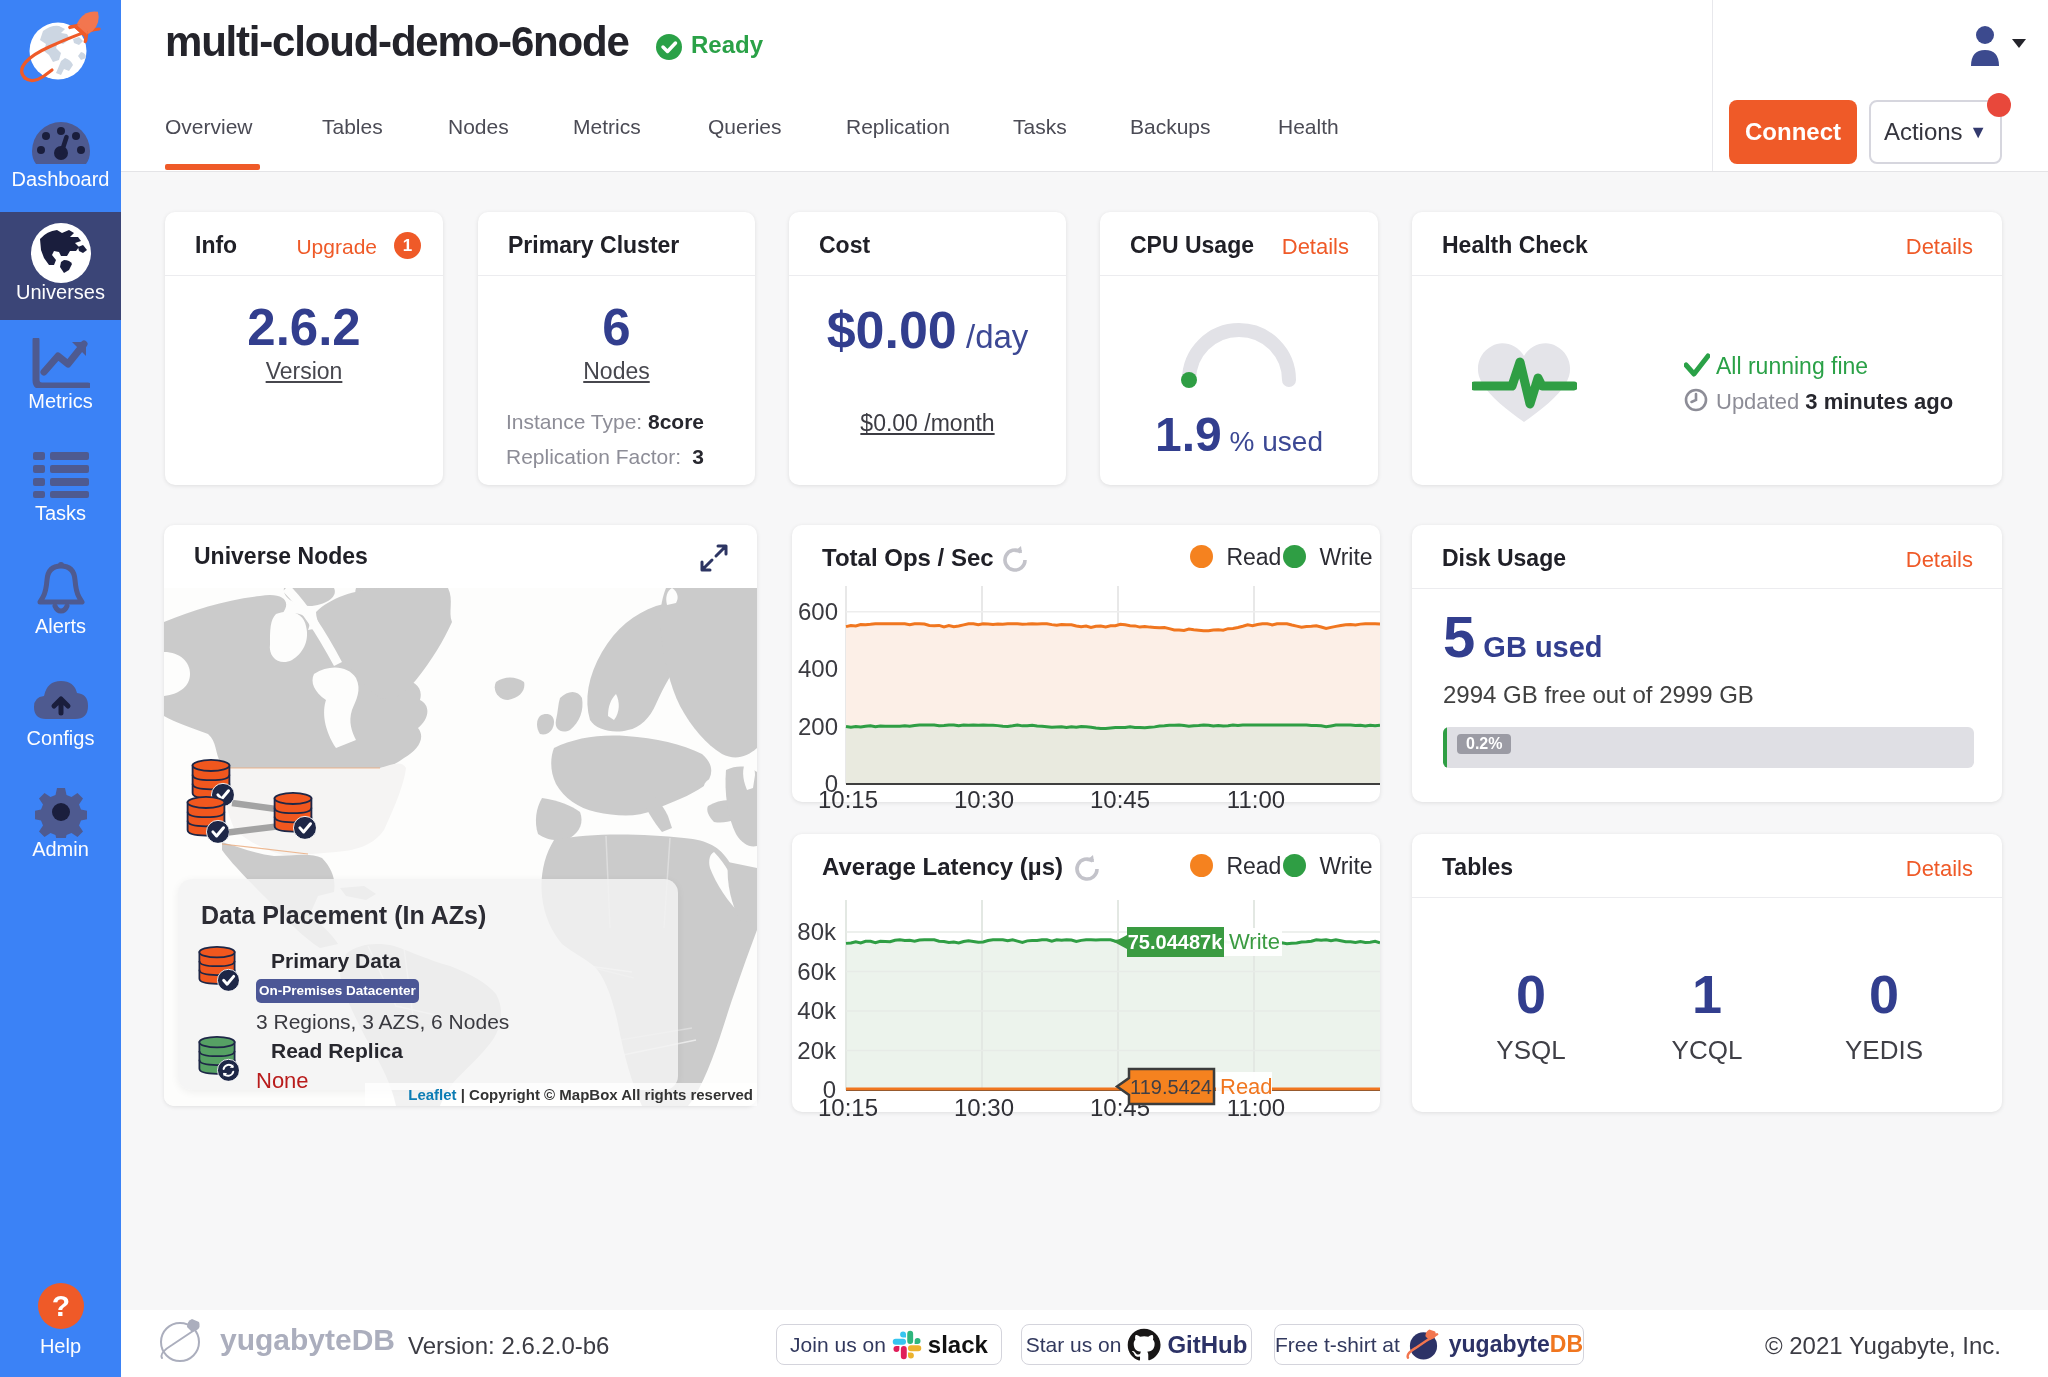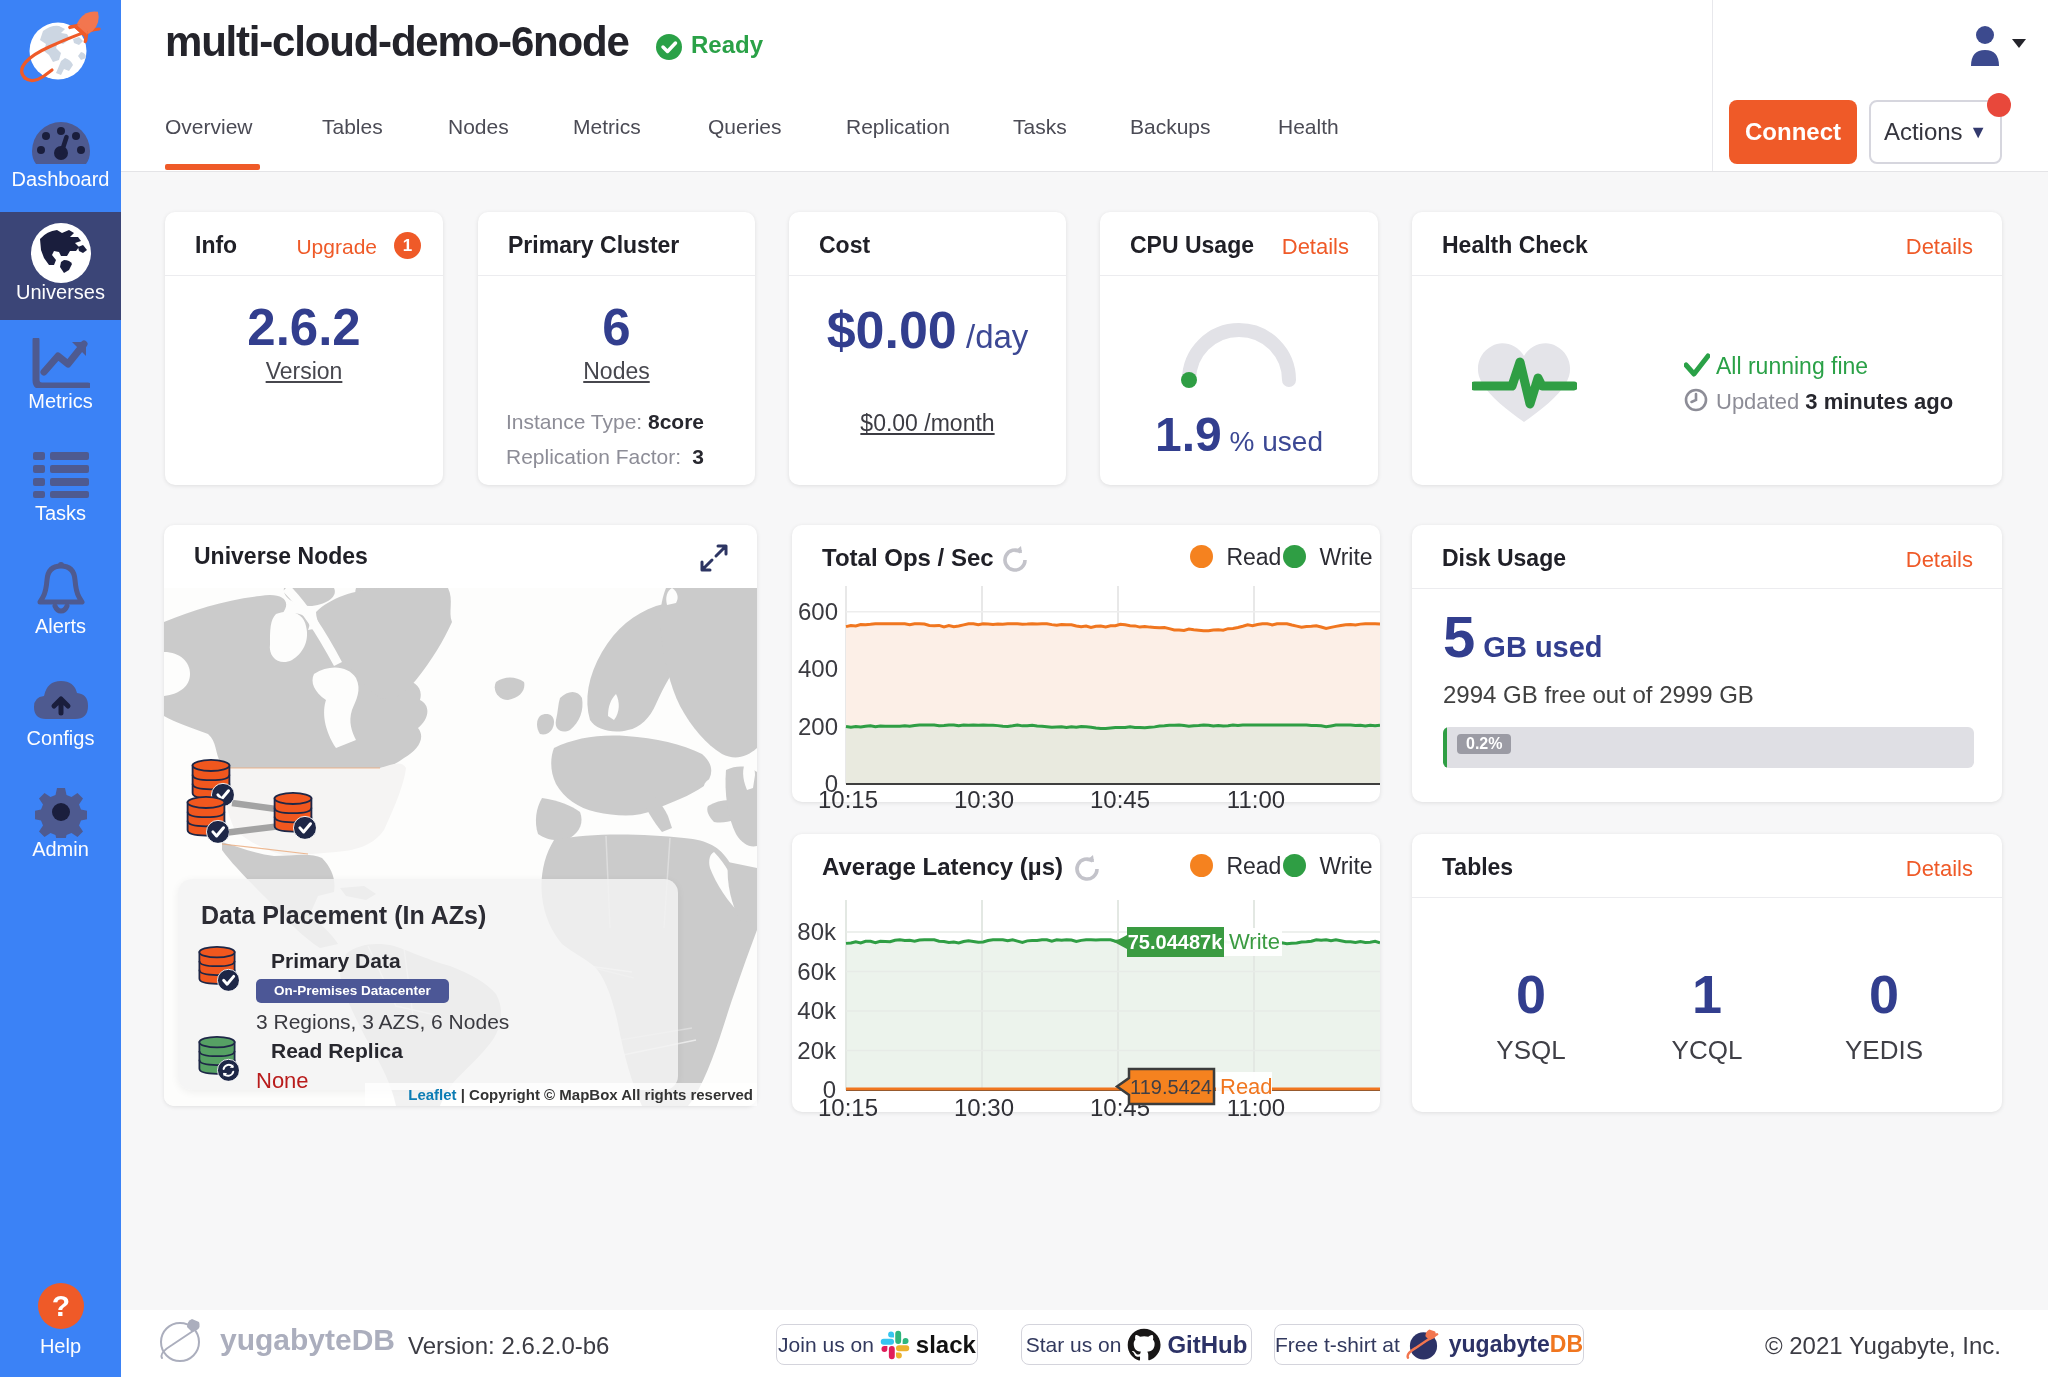--- a/index.html
+++ b/index.html
@@ -253,21 +253,21 @@
 <svg class="abs" style="left:270px;top:791px;z-index:5" width="46" height="48" viewBox="0 0 100 104">
 <path d="M10 16 v60 q0 12 40 12 t40 -12 v-60 z" fill="#f1571e" stroke="#1e2747" stroke-width="4"></path>
 <ellipse cx="50" cy="16" rx="40" ry="12" fill="#f1571e" stroke="#1e2747" stroke-width="4"></ellipse>
 <path d="M10 36 q0 12 40 12 t40 -12 M10 56 q0 12 40 12 t40 -12" stroke="#1e2747" stroke-width="4" fill="none"></path>
 <circle cx="76" cy="80" r="25" fill="#1e2747" stroke="#fff" stroke-width="2"></circle>
 <path d="M65 80 l8 9 L88 71" stroke="#fff" stroke-width="6.5" fill="none" stroke-linecap="round" stroke-linejoin="round"></path>
 </svg>
 <div class="abs" style="left:178px;top:879px;width:500px;height:211px;background:rgba(243,243,243,0.84);border-radius:14px;z-index:6;box-shadow:0 2px 8px rgba(0,0,0,0.06);">
 <div style="position:absolute;left:23px;top:22px;font-size:25px;font-weight:bold;color:#2c2c34;">Data Placement (In AZs)</div>
 <div style="position:absolute;left:93px;top:70px;font-size:21px;font-weight:bold;color:#27272e;">Primary Data</div>
-<div style="position:absolute;left:78px;top:100px;height:24px;background:#4c5796;border-radius:5px;color:#fff;font-size:13.5px;font-weight:bold;line-height:24px;padding:0 18px;display:inline-block;">On-Premises Datacenter</div>
+<div style="position:absolute;left:78px;top:100px;height:24px;background:#4c5796;border-radius:5px;color:#fff;font-size:13.5px;font-weight:bold;line-height:24px;padding:0 3px;display:inline-block;">On-Premises Datacenter</div>
 <div style="position:absolute;left:78px;top:131px;font-size:21px;color:#3a3a40;">3 Regions, 3 AZS, 6 Nodes</div>
 <div style="position:absolute;left:93px;top:160px;font-size:21px;font-weight:bold;color:#27272e;">Read Replica</div>
 <div style="position:absolute;left:78px;top:189px;font-size:22px;color:#b91c1c;text-align:center;">None</div>
 </div>
 <svg class="abs" style="left:195px;top:945px;z-index:7" width="44" height="46" viewBox="0 0 100 104">
 <path d="M10 16 v60 q0 12 40 12 t40 -12 v-60 z" fill="#f1571e" stroke="#1e2747" stroke-width="4"></path>
 <ellipse cx="50" cy="16" rx="40" ry="12" fill="#f1571e" stroke="#1e2747" stroke-width="4"></ellipse>
 <path d="M10 36 q0 12 40 12 t40 -12 M10 56 q0 12 40 12 t40 -12" stroke="#1e2747" stroke-width="4" fill="none"></path>
 <circle cx="76" cy="80" r="25" fill="#1e2747" stroke="#fff" stroke-width="2"></circle>
 <path d="M65 80 l8 9 L88 71" stroke="#fff" stroke-width="6.5" fill="none" stroke-linecap="round" stroke-linejoin="round"></path>
@@ -380,21 +380,21 @@
       <div style="font-size:26px;color:#3f3f46;margin-top:10px;">YEDIS</div>
     </div>
   </div>
 <div id="footer">
 <div class="abs" style="left:158px;top:8px;"><svg width="48" height="44" viewBox="0 0 48 44" style="vertical-align:-12px">
 <circle cx="22" cy="24" r="19" fill="none" stroke="#abaebd" stroke-width="2"></circle>
 <path d="M34 14 l-5 -5 q0 -6 5 -8 l7 3 q2 5 -2 8 z" fill="#abaebd"></path>
 <path d="M4 40 q-3 -5 10 -13 q12 -8 24 -16" stroke="#abaebd" stroke-width="2" fill="none" stroke-linecap="round"></path>
 </svg><span style="font-size:30px;font-weight:bold;color:#abaebd;margin-left:14px;">yugabyteDB</span></div>
 <div class="abs" style="left:408px;top:22px;font-size:24px;color:#3c3c44;">Version: 2.6.2.0-b6</div>
-<div class="fbtn" style="left:776px;width:202px;">Join us on <svg width="30" height="30" viewBox="0 0 122 122">
+<div class="fbtn" style="left:776px;width:226px;">Join us on <svg width="30" height="30" viewBox="0 0 122 122">
 <path d="M30 77 a12 12 0 1 1 -12 -12 h12 z M36 77 a12 12 0 0 1 24 0 v30 a12 12 0 0 1 -24 0 z" fill="#e01e5a"></path>
 <path d="M45 30 a12 12 0 1 1 12 -12 v12 z M45 36 a12 12 0 0 1 0 24 H15 a12 12 0 0 1 0 -24 z" fill="#36c5f0"></path>
 <path d="M92 45 a12 12 0 1 1 12 12 h-12 z M86 45 a12 12 0 0 1 -24 0 V15 a12 12 0 0 1 24 0 z" fill="#2eb67d"></path>
 <path d="M77 92 a12 12 0 1 1 -12 12 v-12 z M77 86 a12 12 0 0 1 0 -24 h30 a12 12 0 0 1 0 24 z" fill="#ecb22e"></path>
 </svg> <span style="color:#111;font-weight:bold;font-size:24px;">slack</span></div>
 <div class="fbtn" style="left:1021px;width:231px;">Star us on <svg width="34" height="34" viewBox="0 0 24 24">
 <path d="M12 0.5 C5.65 0.5 0.5 5.65 0.5 12 c0 5.1 3.3 9.4 7.9 10.9 c0.6 0.1 0.8 -0.25 0.8 -0.56 v-2.17 c-3.2 0.7 -3.88 -1.54 -3.88 -1.54 c-0.53 -1.33 -1.28 -1.69 -1.28 -1.69 c-1.05 -0.71 0.08 -0.7 0.08 -0.7 c1.16 0.08 1.77 1.19 1.77 1.19 c1.03 1.76 2.7 1.25 3.36 0.96 c0.1 -0.75 0.4 -1.25 0.73 -1.54 c-2.55 -0.29 -5.24 -1.28 -5.24 -5.68 c0 -1.26 0.45 -2.28 1.19 -3.09 c-0.12 -0.29 -0.52 -1.46 0.11 -3.05 c0 0 0.97 -0.31 3.18 1.18 c0.92 -0.26 1.91 -0.38 2.9 -0.39 c0.98 0 1.97 0.13 2.9 0.39 c2.2 -1.49 3.17 -1.18 3.17 -1.18 c0.63 1.59 0.23 2.76 0.11 3.05 c0.74 0.81 1.19 1.83 1.19 3.09 c0 4.42 -2.69 5.39 -5.25 5.67 c0.41 0.36 0.78 1.06 0.78 2.14 v3.17 c0 0.31 0.21 0.67 0.8 0.56 c4.56 -1.52 7.86 -5.83 7.86 -10.9 C23.5 5.65 18.35 0.5 12 0.5 z" fill="#181616"></path>
 </svg> <span style="color:#2c3266;font-weight:bold;font-size:24px;">GitHub</span></div>
 <div class="fbtn" style="left:1274px;width:310px;">Free t-shirt at <svg width="38" height="34" viewBox="0 0 38 34">
 <circle cx="18" cy="18" r="14" fill="#2c3266"></circle>

